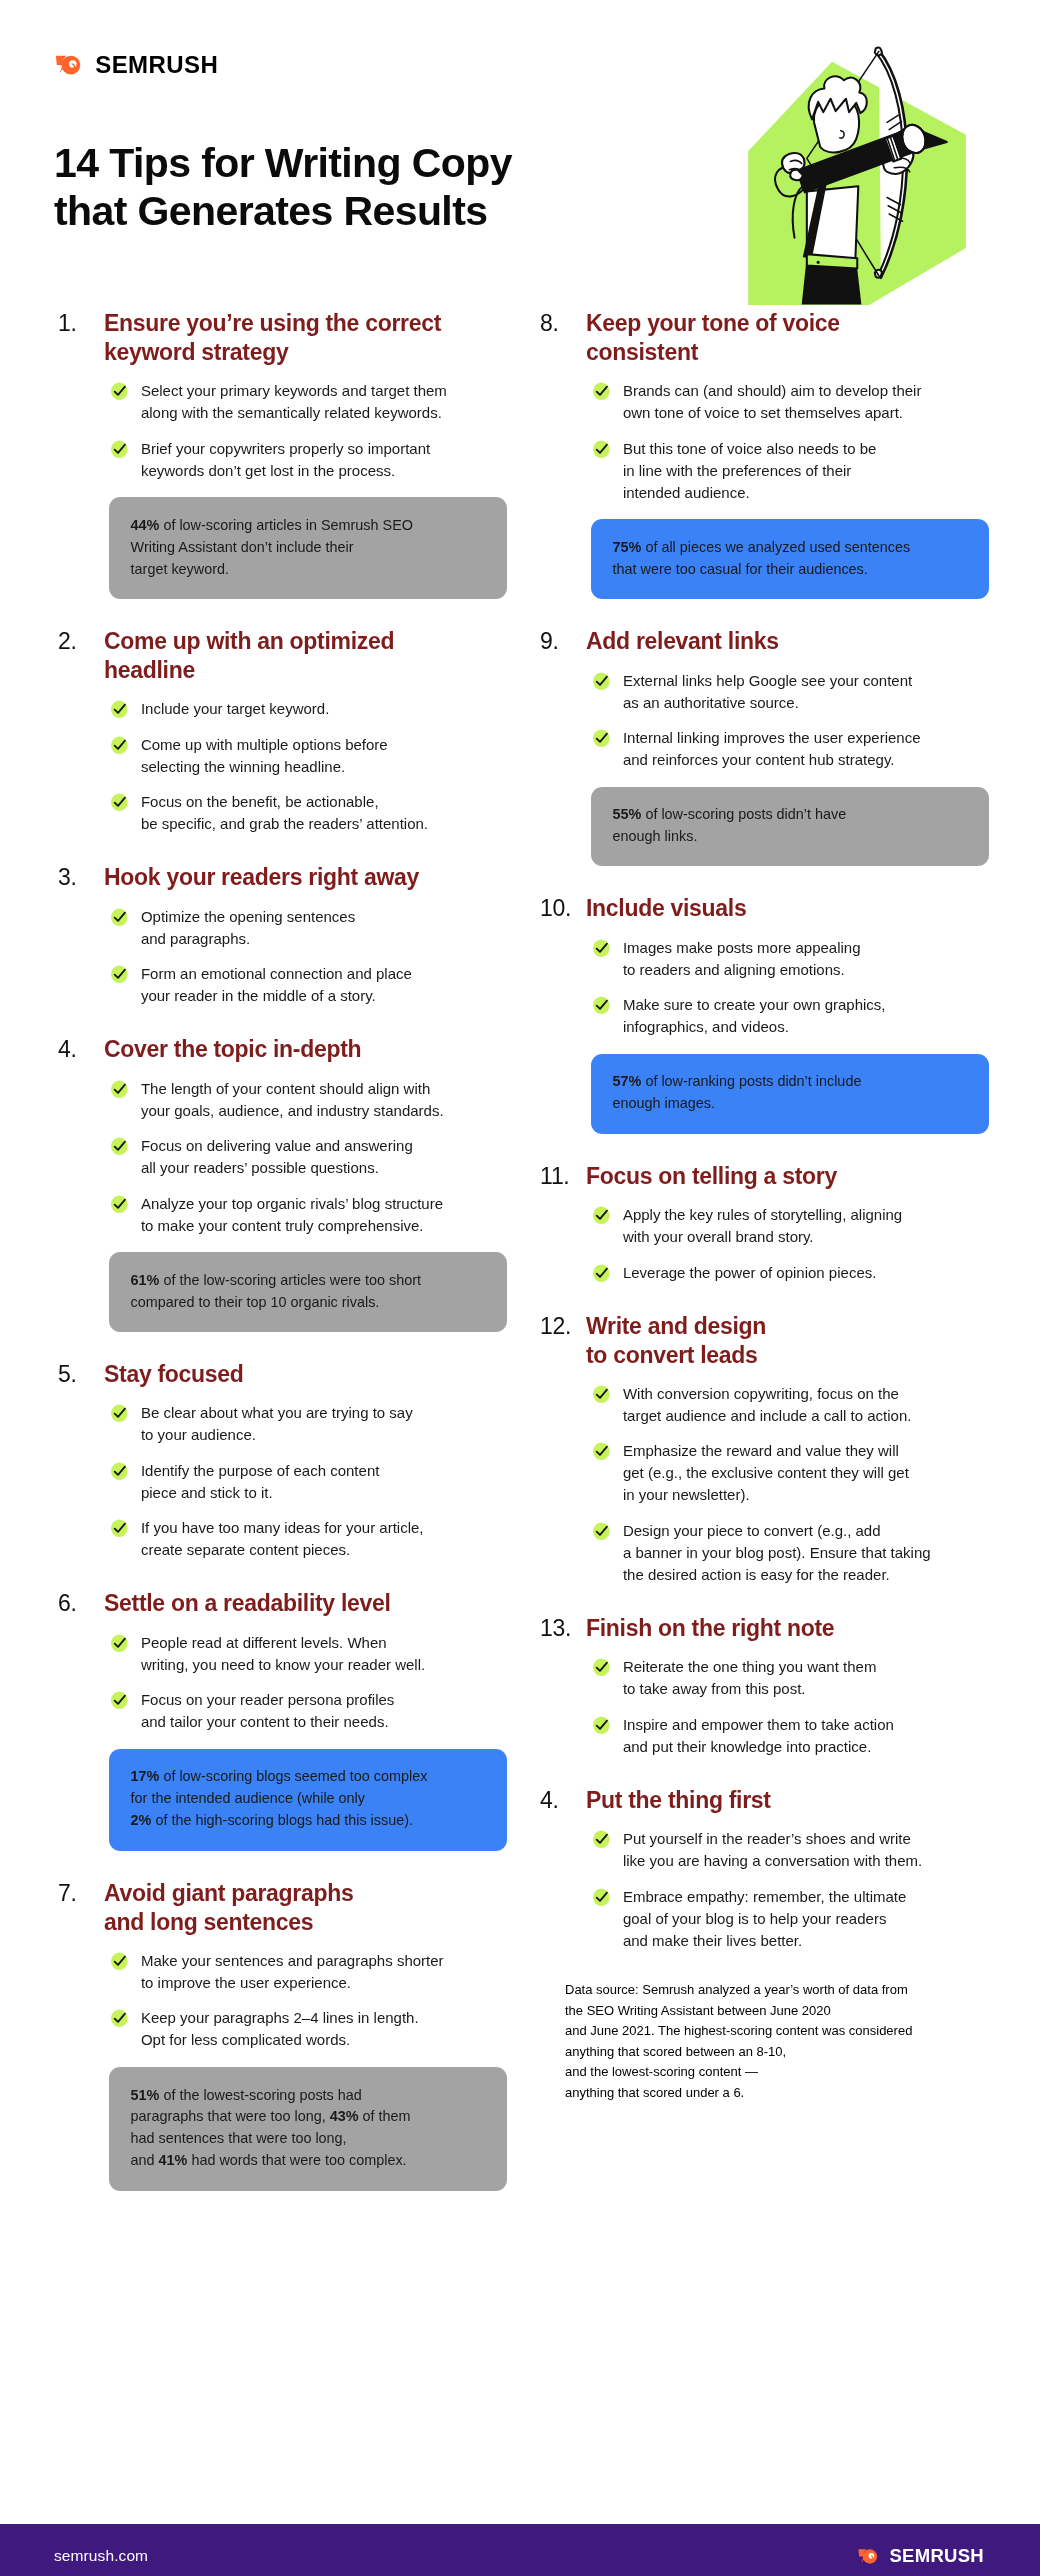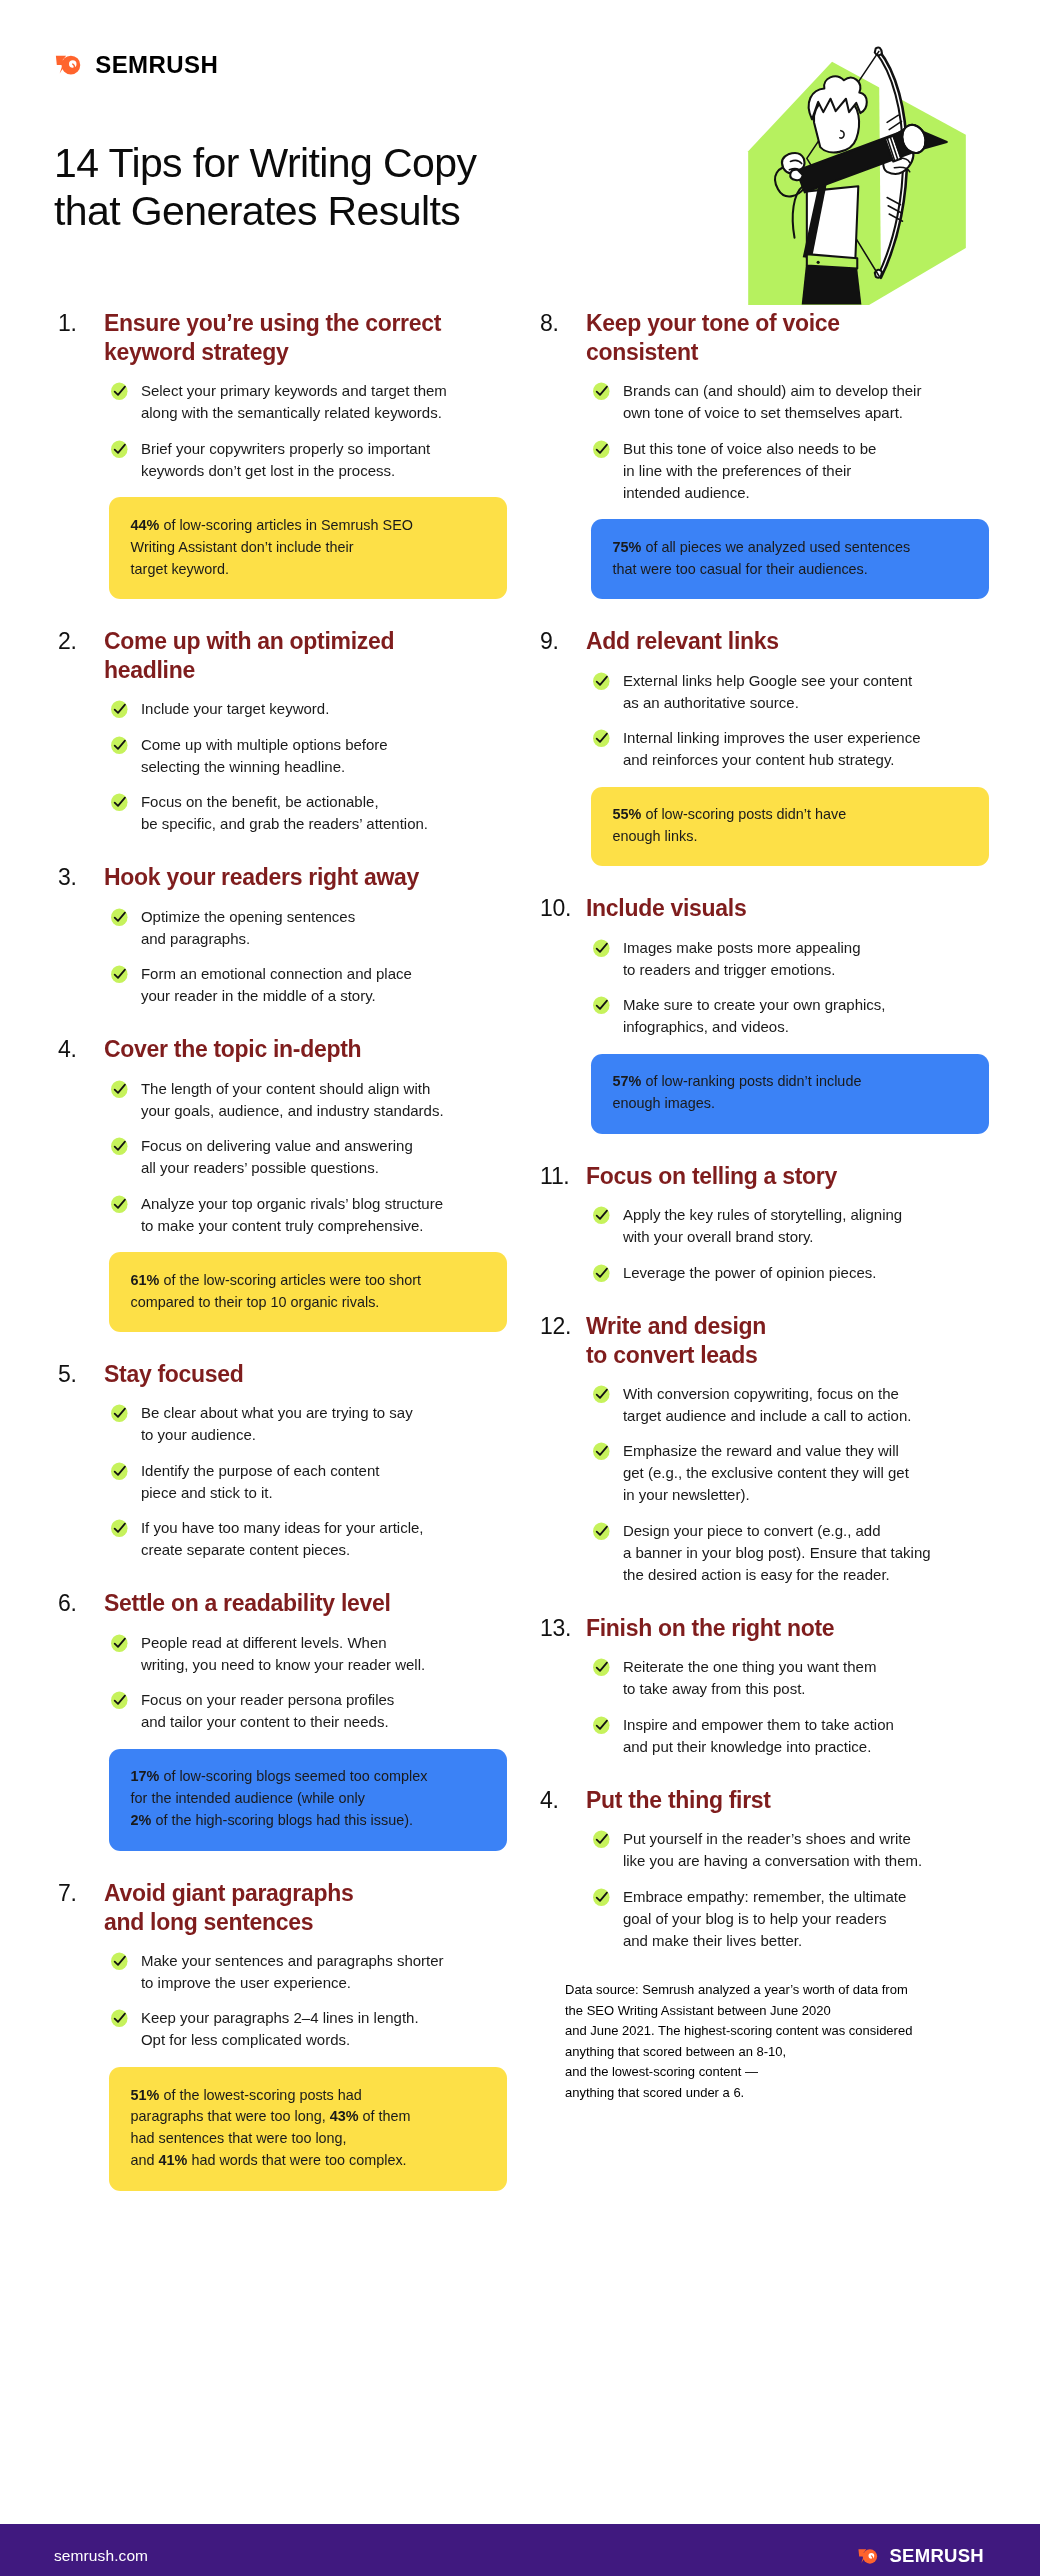--- a/index.html
+++ b/index.html
@@ -44,21 +44,21 @@
     font-family: "Liberation Sans", sans-serif;
   }
 
   .hero-title {
     position: absolute;
     left: 54px;
     top: 139px;
     width: 608px;
     font-size: 41px;
     line-height: 1.18;
-    font-weight: 400;
+    font-weight: 700;
     letter-spacing: -0.6px;
     color: #0b0b0b;
   }
 
   .hero-art {
     position: absolute;
     right: 16.5px;
     top: 15.5px;
     width: 319px;
     height: 289px;
@@ -123,21 +123,21 @@
     line-height: 1.47;
     color: #1a1a1a;
     font-weight: 400;
     flex: 1;
     white-space: pre-line;
   }
 
   .stat {
     margin-left: 55px;
     margin-top: 15.5px;
-    background: #fde047;
+    background: #a3a3a3;
     border-radius: 11.3px;
     padding: 17.5px 20.6px 18.5px 21.6px;
   }
   .stat.strong { background: #3b82f6; }
   .stat-text {
     font-size: 14.4px;
     line-height: 1.52;
     color: #1a1a1a;
     white-space: pre-line;
   }
@@ -594,21 +594,21 @@
           </div>
           <div class="bullets">
             <div class="bullet">
               <span class="check">
                 <svg viewBox="0 0 40 40" aria-hidden="true">
                   <ellipse cx="20" cy="20" rx="16" ry="17" fill="#c6f25c"></ellipse>
                   <path d="M11 20.5 L17.5 27 L31 11" fill="none" stroke="#111111" stroke-width="3.4" stroke-linecap="round" stroke-linejoin="round"></path>
                 </svg>
               </span>
               <span class="bullet-text">Images make posts more appealing
-to readers and trigger emotions.</span>
+to readers and aligning emotions.</span>
             </div>
             <div class="bullet">
               <span class="check">
                 <svg viewBox="0 0 40 40" aria-hidden="true">
                   <ellipse cx="20" cy="20" rx="16" ry="17" fill="#c6f25c"></ellipse>
                   <path d="M11 20.5 L17.5 27 L31 11" fill="none" stroke="#111111" stroke-width="3.4" stroke-linecap="round" stroke-linejoin="round"></path>
                 </svg>
               </span>
               <span class="bullet-text">Make sure to create your own graphics,
 infographics, and videos.</span>

